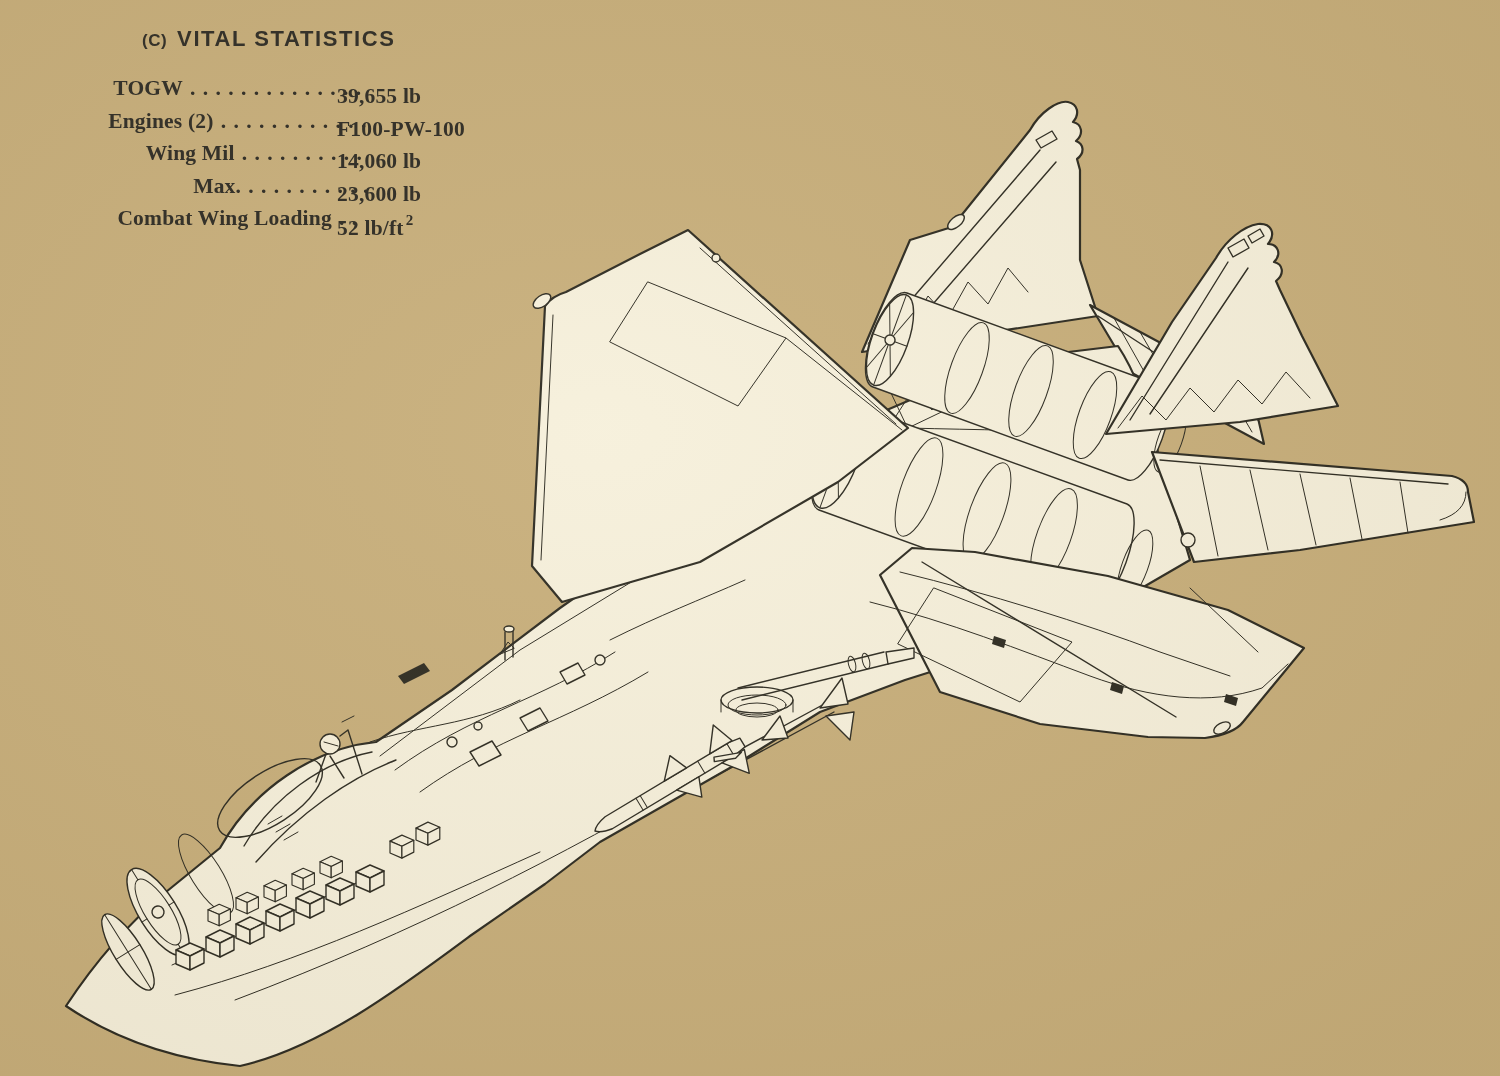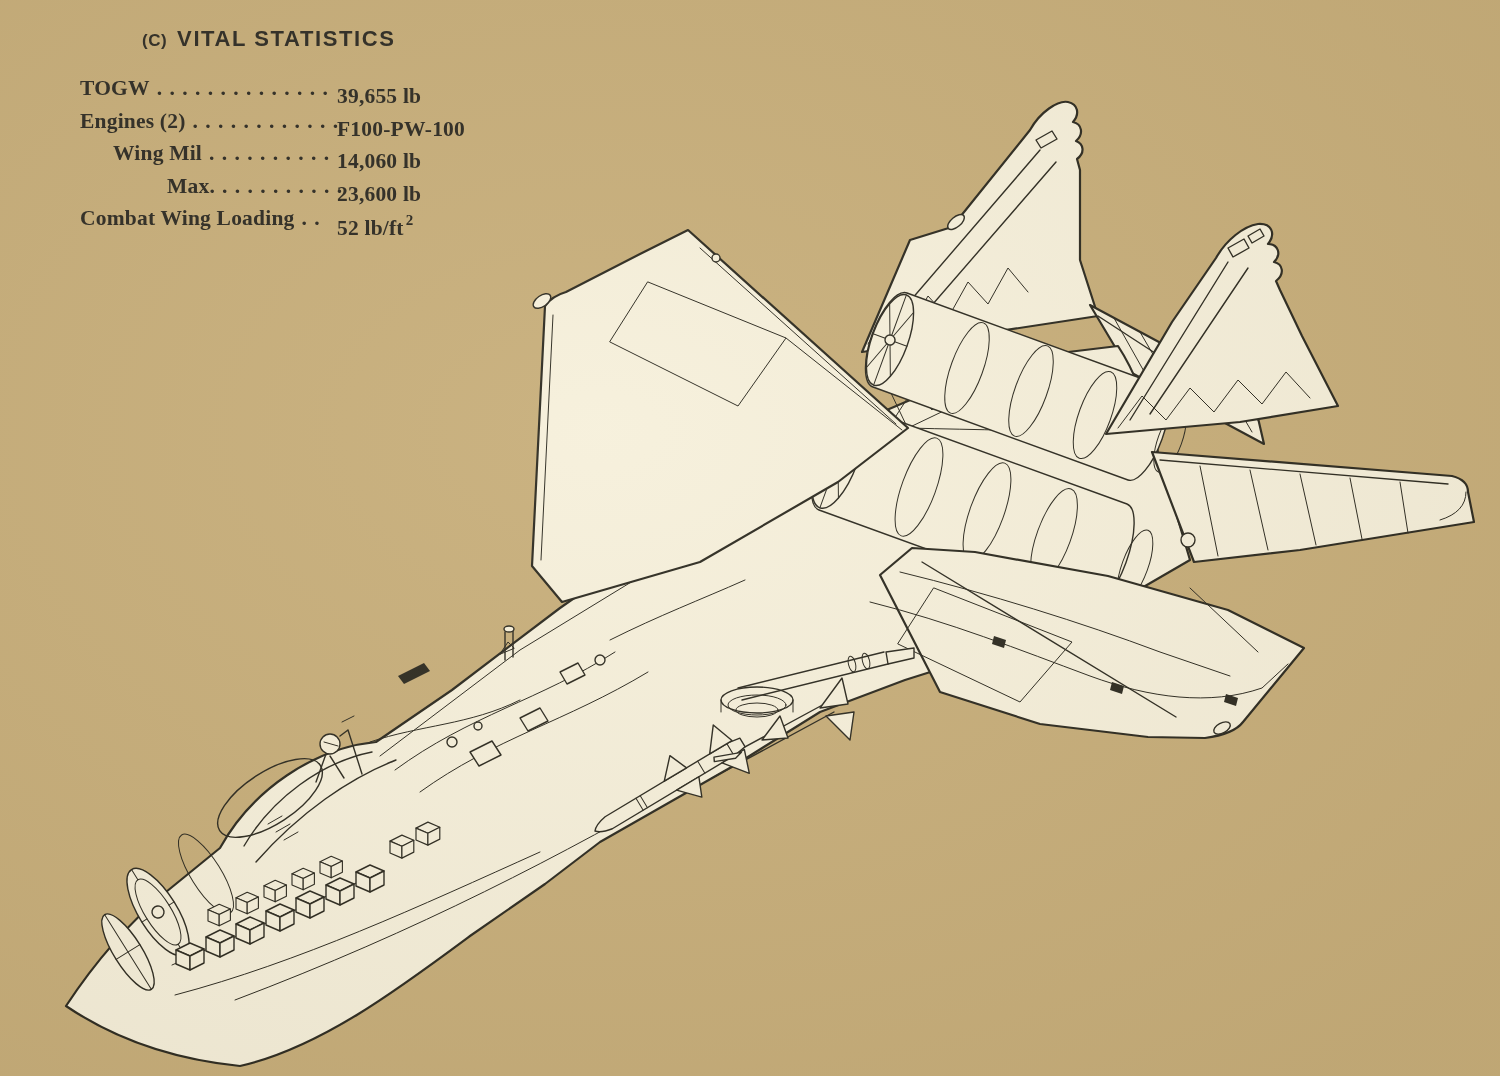--- a/index.html
+++ b/index.html
@@ -1,19 +1,20 @@
 <!DOCTYPE html>
 <html><head>
 <meta charset="utf-8">
 <style>
   html,body{margin:0;padding:0;background:#8a8070;}
   .page{
     position:relative;width:1500px;height:1076px;overflow:hidden;
     background:#c7ae7b;
     font-family:"Liberation Sans", sans-serif;
+    text-align:center;
   }
   
   .page::after{
     content:"";position:absolute;inset:0;pointer-events:none;
     background:
       radial-gradient(1200px 800px at 40% 40%, rgba(255,250,230,0.06), rgba(90,70,30,0.07));
   }
   .figure-svg{position:absolute;left:0;top:0;width:1500px;height:1076px;}
 
   .stats{position:absolute;left:80px;top:26px;color:#35322a;z-index:5;}

